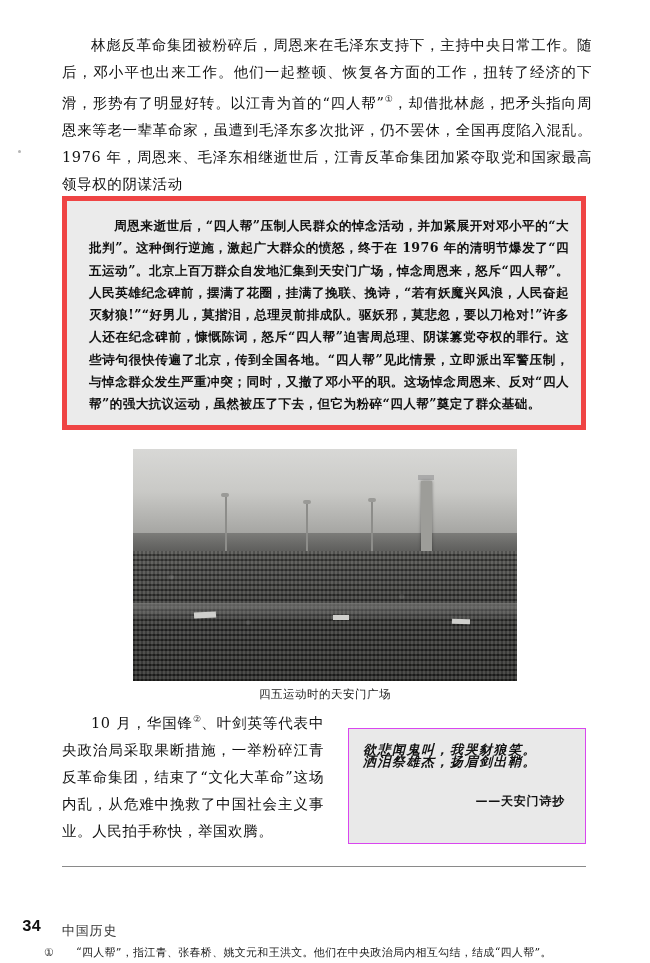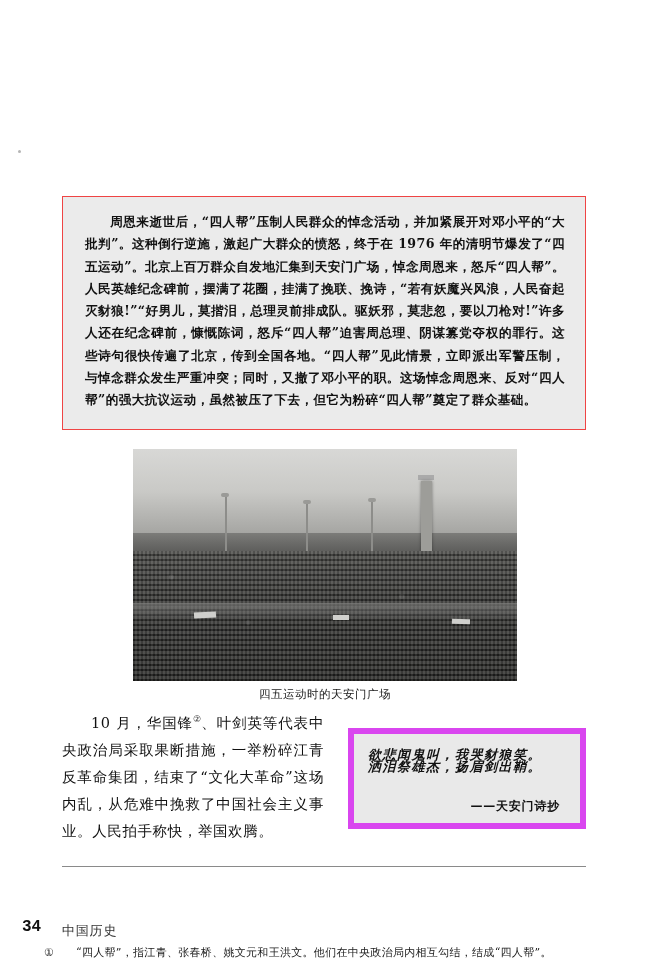--- a/index.html
+++ b/index.html
@@ -44,21 +44,21 @@
   }
 
   
   .inset {
     position: absolute;
     left: 62px;
     top: 196px;
     width: 524px;
     height: 234px;
     background: #ebebeb;
-    border: 1px solid #ef4444;
+    border: 5px solid #ef4444;
     box-sizing: border-box;
   }
   .inset-text {
     position: absolute;
     left: 22px;
     top: 14px;
     width: 480px;
     font-family: "DejaVu Serif", serif;
     font-size: 12.6px;
     line-height: 22.3px;
@@ -181,23 +181,23 @@
     text-indent: 2em;
     letter-spacing: 0.6px;
     color: #111;
   }
 
   .poem-box {
     position: absolute;
     left: 348px;
     top: 728px;
     width: 238px;
-    height: 101px;
+    height: 116px;
     background: #e9e9e9;
-    border: 6px solid #d946ef;
+    border: 1px solid #d946ef;
     box-sizing: border-box;
   }
   .poem-line {
     font-family: "DejaVu Serif", serif;
     font-size: 13px;
     letter-spacing: 1.5px;
     color: #111;
     font-style: italic;
     font-weight: bold;
   }
@@ -272,20 +272,21 @@
     border-radius: 50%;
   }
 </style>
 </head>
 <body>
 
 <div class="page">
 
   <div class="edge-mark"></div>
 
+  <div class="main-para"><span>林彪反革命集团被粉碎后，周恩来在毛泽东支持下，主持中央日常工作。随后，邓小平也出来工作。他们一起整顿、恢复各方面的工作，扭转了经济的下滑，形势有了明显好转。以江青为首的“四人帮”</span><span class="sup">①</span><span>，却借批林彪，把矛头指向周恩来等老一辈革命家，虽遭到毛泽东多次批评，仍不罢休，全国再度陷入混乱。1976 年，周恩来、毛泽东相继逝世后，江青反革命集团加紧夺取党和国家最高领导权的阴谋活动</span></div>
 
   <div class="inset">
     <div class="inset-text">周恩来逝世后，“四人帮”压制人民群众的悼念活动，并加紧展开对邓小平的“大批判”。这种倒行逆施，激起广大群众的愤怒，终于在 1976 年的清明节爆发了“四五运动”。北京上百万群众自发地汇集到天安门广场，悼念周恩来，怒斥“四人帮”。人民英雄纪念碑前，摆满了花圈，挂满了挽联、挽诗，“若有妖魔兴风浪，人民奋起灭豺狼!”“好男儿，莫揩泪，总理灵前排成队。驱妖邪，莫悲忽，要以刀枪对!”许多人还在纪念碑前，慷慨陈词，怒斥“四人帮”迫害周总理、阴谋篡党夺权的罪行。这些诗句很快传遍了北京，传到全国各地。“四人帮”见此情景，立即派出军警压制，与悼念群众发生严重冲突；同时，又撤了邓小平的职。这场悼念周恩来、反对“四人帮”的强大抗议运动，虽然被压了下去，但它为粉碎“四人帮”奠定了群众基础。</div>
   </div>
 
   <div class="photo-wrap">
     <div class="photo">
       <div class="sky"></div>
       <div class="skyline"></div>
       <div class="monument-top"></div>

